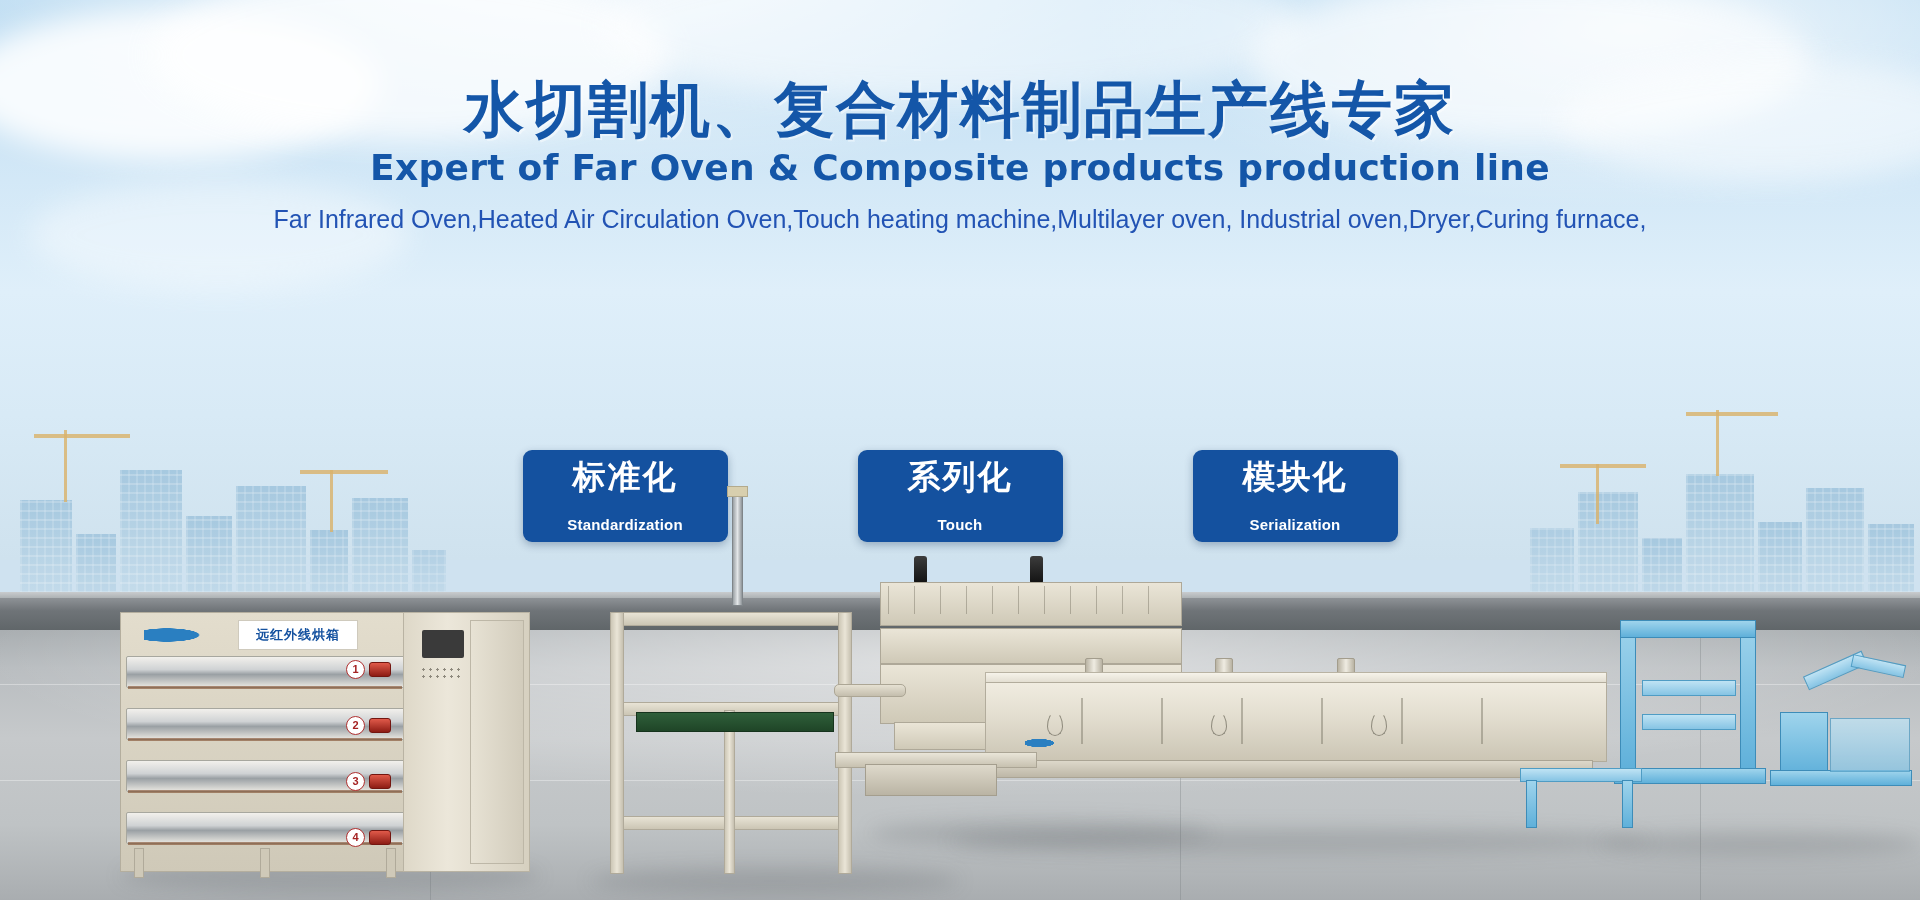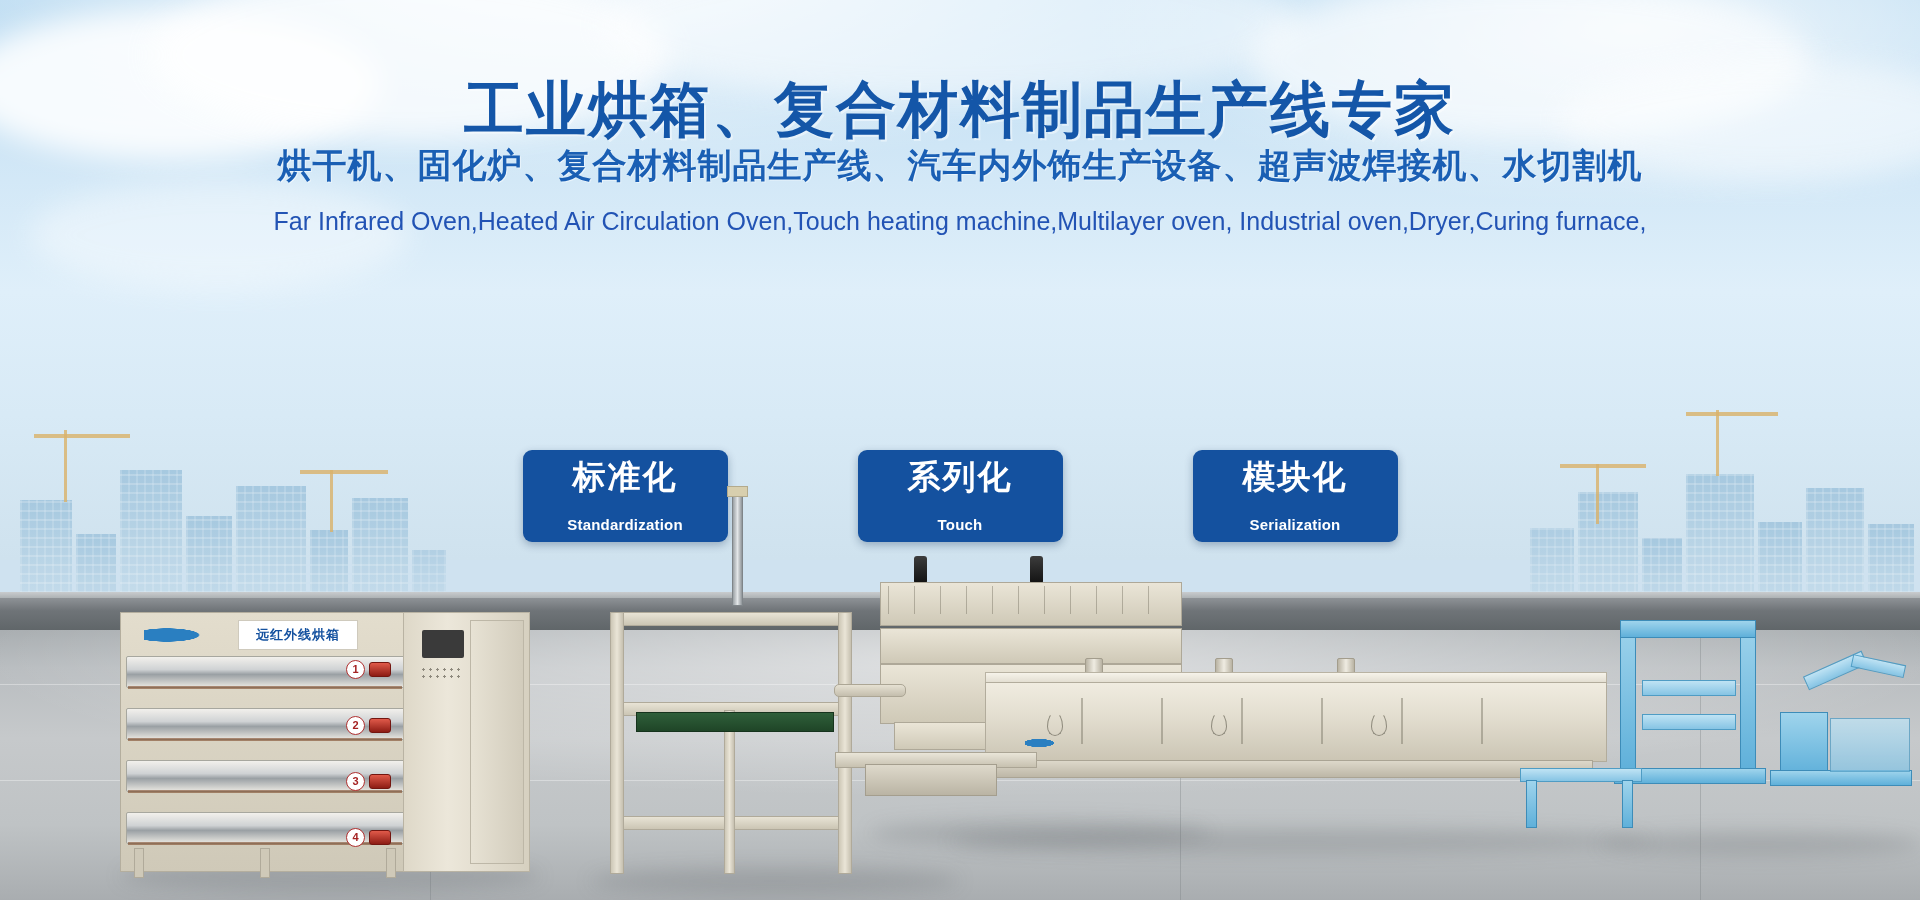--- a/index.html
+++ b/index.html
@@ -227,22 +227,22 @@
   <div class="parapet"></div>
   <div class="ground">
     <div class="ground-line" style="left:0;top:54px;width:1920px;"></div>
     <div class="ground-line" style="left:0;top:150px;width:1920px;"></div>
     <div class="ground-v" style="left:430px;top:0;height:270px;"></div>
     <div class="ground-v" style="left:1180px;top:0;height:270px;"></div>
     <div class="ground-v" style="left:1700px;top:0;height:270px;"></div>
   </div>
 
   <div class="textwrap">
-    <div class="h1">工业烘箱、复合材料制品生产线专家</div>
-    <div class="h3" style="margin-top:0;">烘干机、固化炉、复合材料制品生产线、汽车内外饰生产设备、超声波焊接机、水切割机</div>
+    <div class="h1">水切割机、复合材料制品生产线专家</div>
+    <div class="h2">Expert of Far Oven &amp; Composite products production line</div>
     <div class="h4">Far Infrared Oven,Heated Air Circulation Oven,Touch heating machine,Multilayer oven, Industrial oven,Dryer,Curing furnace,</div>
   </div>
 
   <div class="badges">
     <div class="badge">
       <span class="zh">标准化</span>
       <span class="en">Standardization</span>
     </div>
     <div class="badge">
       <span class="zh">系列化</span>

